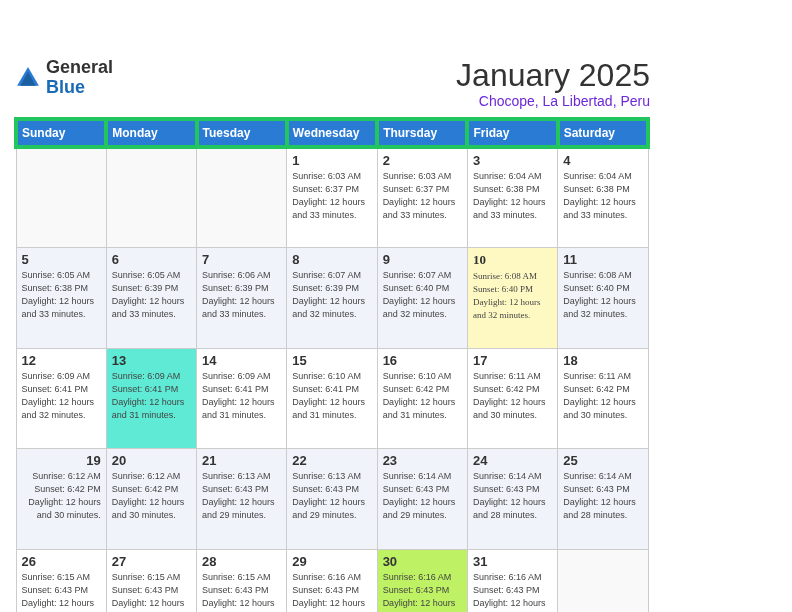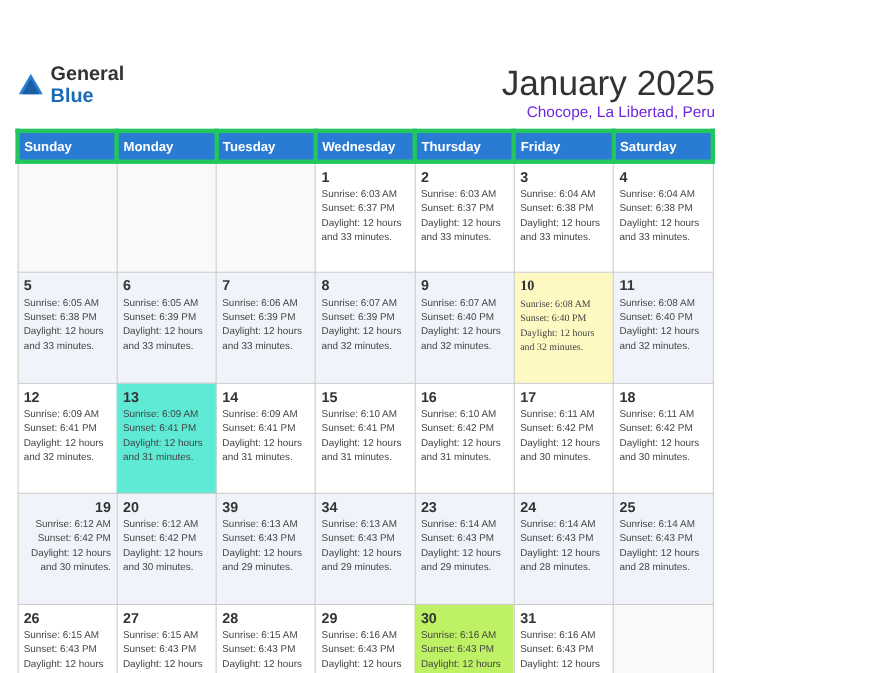--- a/index.html
+++ b/index.html
@@ -243,25 +243,25 @@
         <tr>
           <td style="background: rgb(240, 244, 250); text-align: right;">
             <span class="day-number">19</span>
             <div class="day-info">Sunrise: 6:12 AM<br>Sunset: 6:42 PM<br>Daylight: 12 hours and 30 minutes.</div>
           </td>
           <td style="background: rgb(240, 244, 250);">
             <span class="day-number">20</span>
             <div class="day-info">Sunrise: 6:12 AM<br>Sunset: 6:42 PM<br>Daylight: 12 hours and 30 minutes.</div>
           </td>
           <td style="background: rgb(240, 244, 250);">
-            <span class="day-number">39</span>
+            <span class="day-number">21</span>
             <div class="day-info">Sunrise: 6:13 AM<br>Sunset: 6:43 PM<br>Daylight: 12 hours and 29 minutes.</div>
           </td>
           <td style="background: rgb(240, 244, 250);">
-            <span class="day-number">34</span>
+            <span class="day-number">22</span>
             <div class="day-info">Sunrise: 6:13 AM<br>Sunset: 6:43 PM<br>Daylight: 12 hours and 29 minutes.</div>
           </td>
           <td style="background: rgb(240, 244, 250);">
             <span class="day-number">23</span>
             <div class="day-info">Sunrise: 6:14 AM<br>Sunset: 6:43 PM<br>Daylight: 12 hours and 29 minutes.</div>
           </td>
           <td style="background: rgb(240, 244, 250);">
             <span class="day-number">24</span>
             <div class="day-info">Sunrise: 6:14 AM<br>Sunset: 6:43 PM<br>Daylight: 12 hours and 28 minutes.</div>
           </td>

